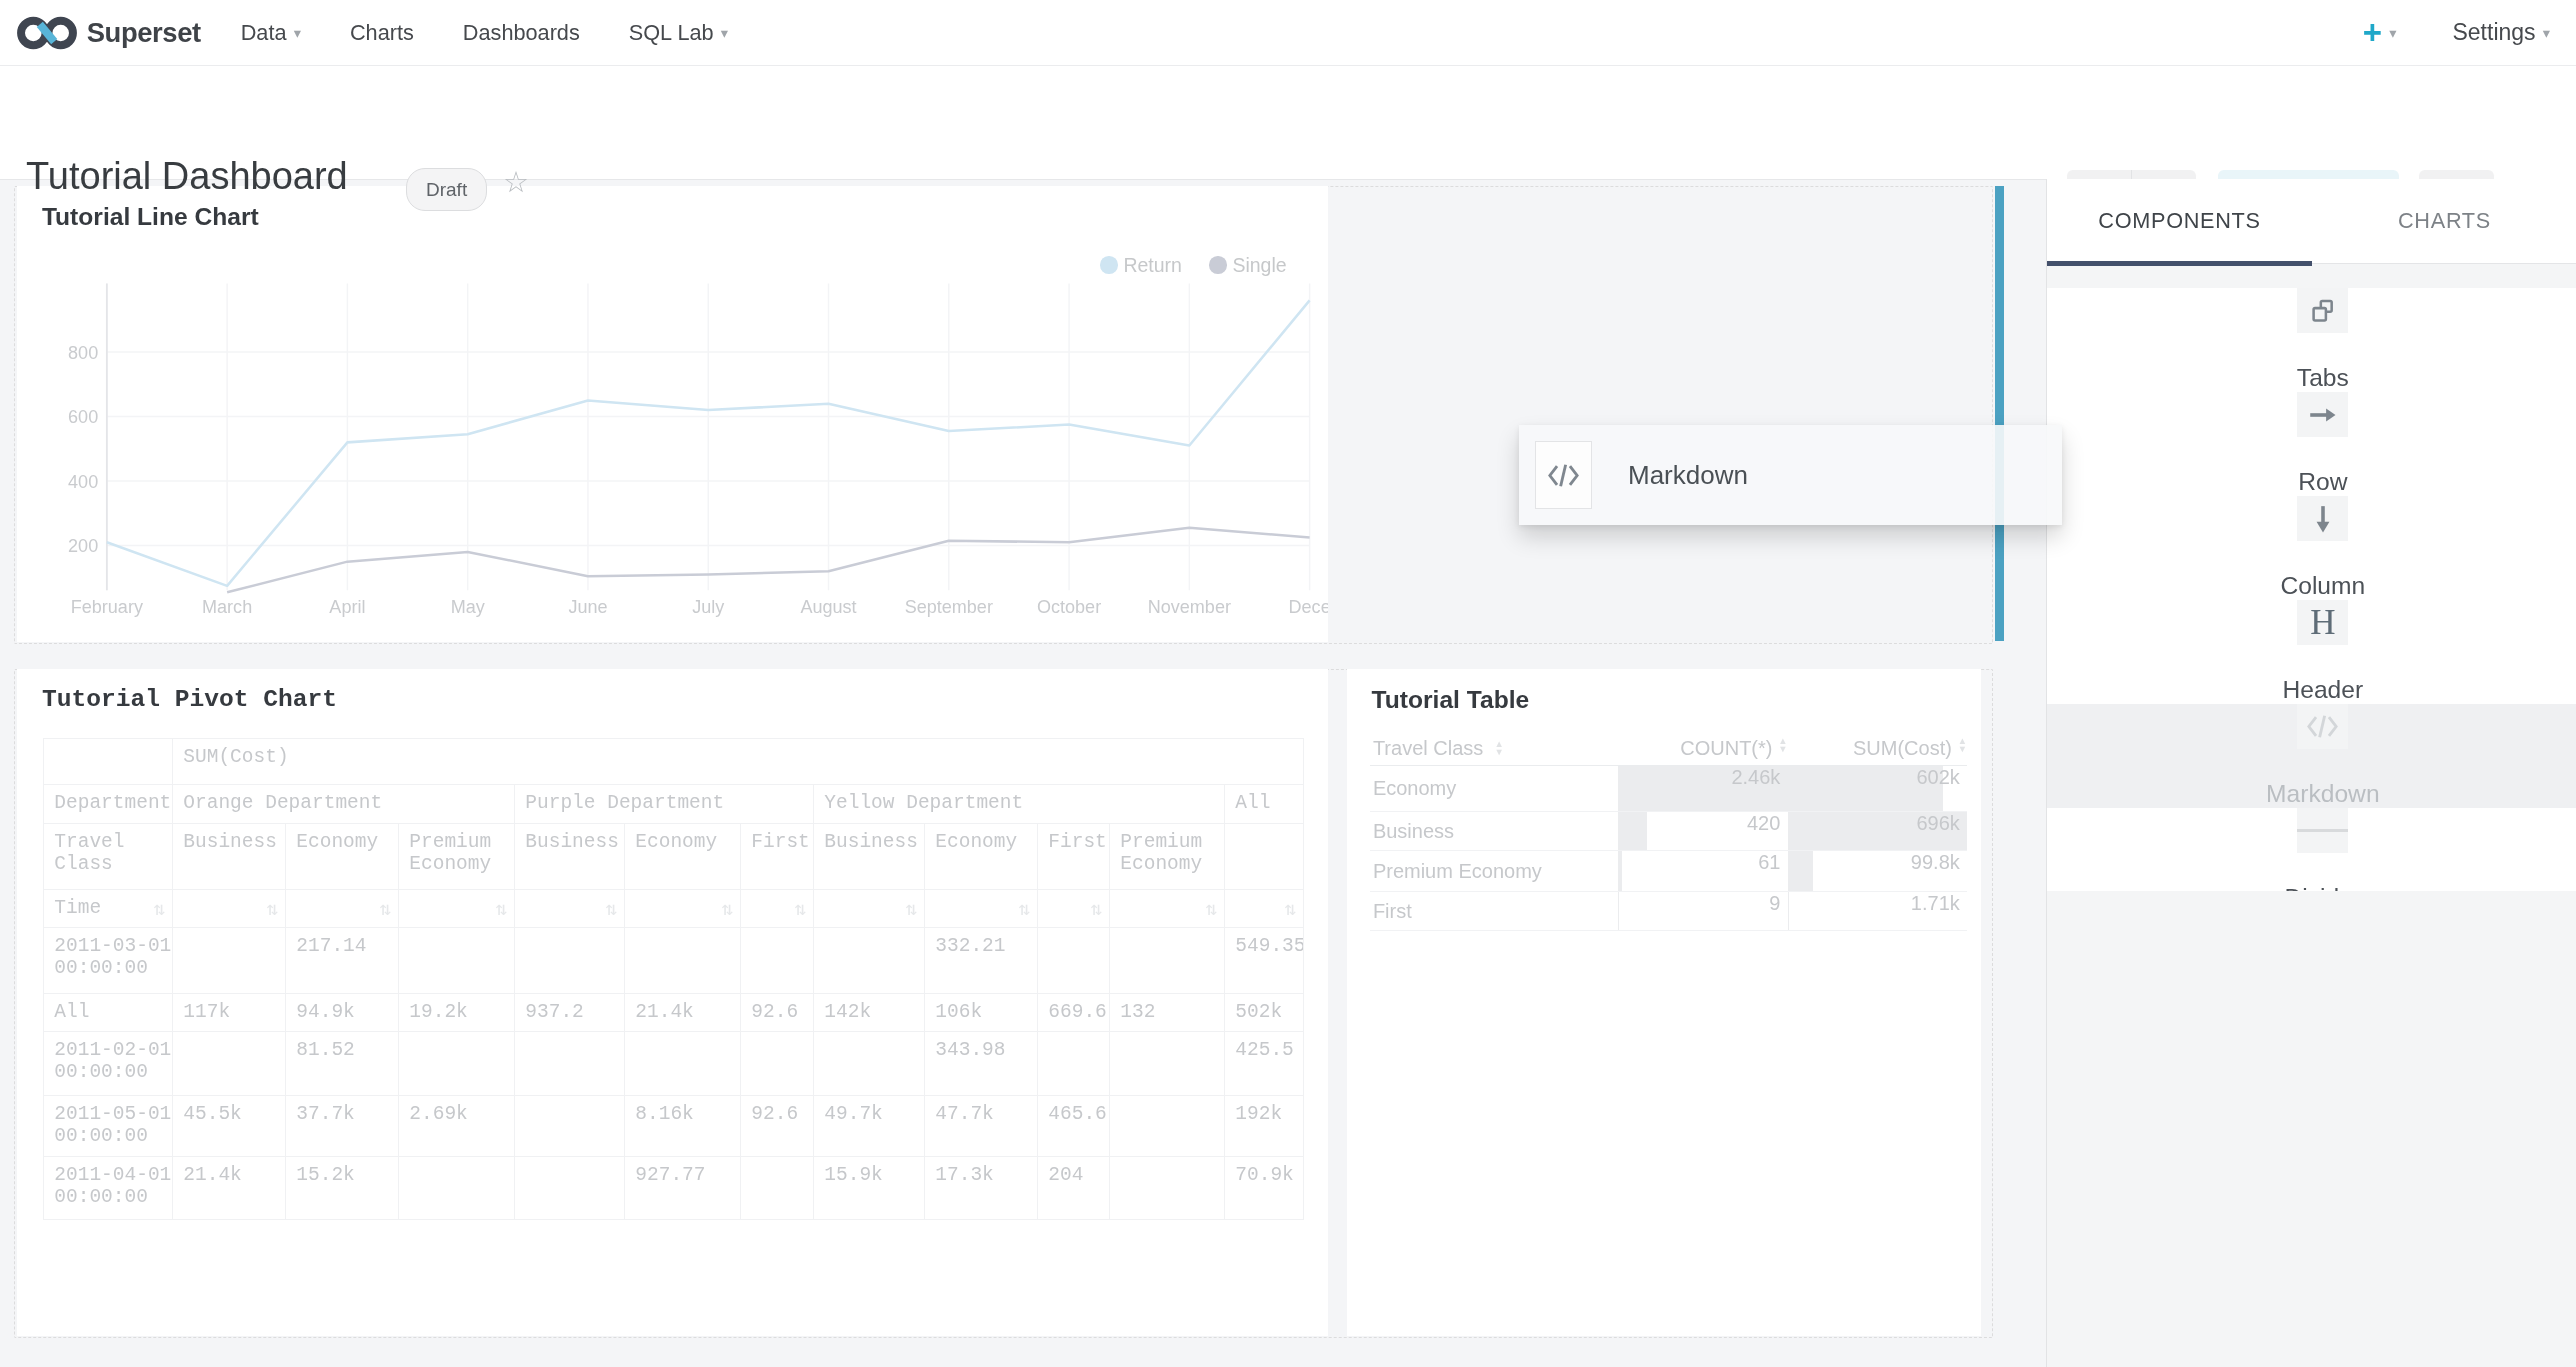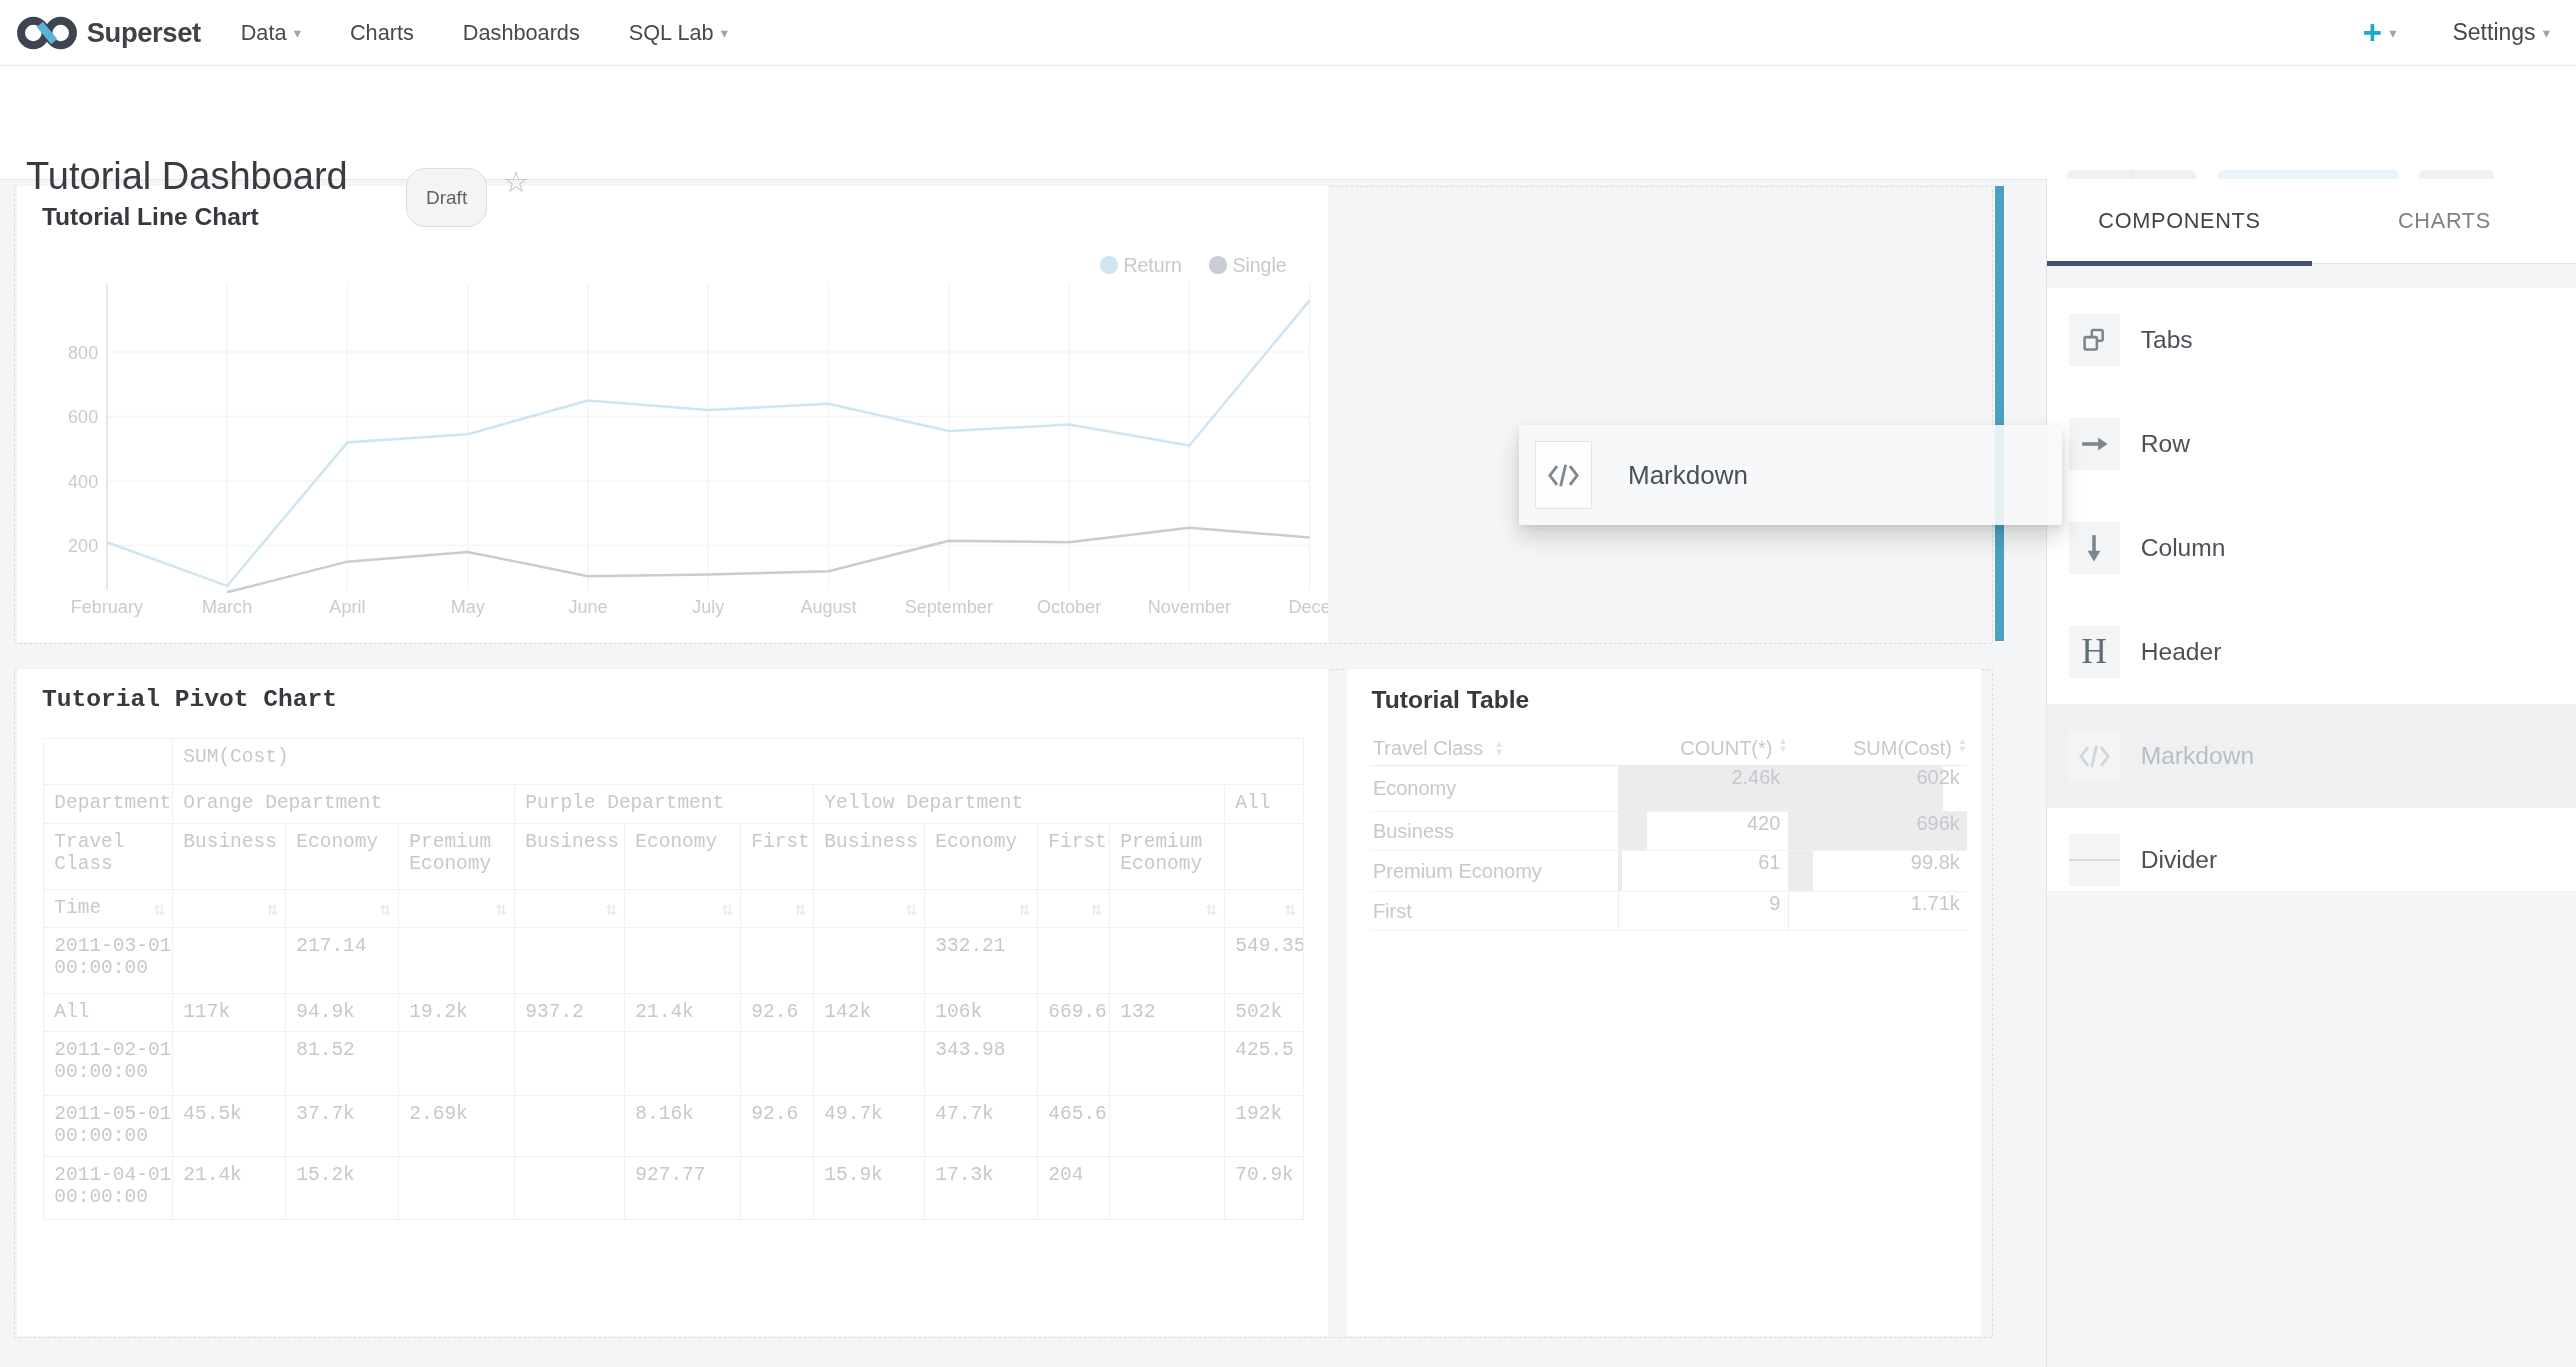--- a/index.html
+++ b/index.html
@@ -16,21 +16,21 @@
   .caret{font-size:14.4px;color:#a0a5aa;margin-left:7.2px;}
   .nav-right{margin-left:auto;display:flex;align-items:center;margin-right:26px;gap:56px;}
   .plus-group{display:flex;align-items:center;}
   .plus-glyph{color:#1FA8C9;font-size:33px;font-weight:700;line-height:33px;}
   .settings-group{display:flex;align-items:center;font-size:23px;color:#46494d;}
 
   
   .titlebar{position:absolute;left:0;top:65px;width:2576px;height:114px;background:#fff;
             border-bottom:0.7px solid #e6e7e9;z-index:5;}
   .page-title{position:absolute;left:26px;top:90px;font-size:38px;font-weight:500;color:#383c40;margin:0;}
-  .draft-pill{position:absolute;left:406px;top:103px;height:33px;padding:12px 19px;border:1.4px solid #dcdddf;
+  .draft-pill{position:absolute;left:406px;top:103px;height:33px;padding:4px 19px;border:1.4px solid #dcdddf;
               background:#f4f4f5;border-radius:19px;font-size:19px;color:#5f6368;
               display:flex;align-items:center;}
   .star{position:absolute;left:503px;top:100px;font-size:29px;color:#b9bdc1;}
   .actions{position:absolute;right:27.4px;top:105px;display:flex;align-items:center;}
   .undo-redo{display:flex;background:#f1f1f2;border-radius:5.8px;overflow:hidden;height:55px;}
   .ur-btn{width:64px;display:flex;align-items:center;justify-content:center;}
   .ur-btn + .ur-btn{border-left:1.4px solid #e2e3e5;}
   .btn{height:55px;border-radius:5.8px;display:flex;align-items:center;justify-content:center;
        font-size:19.5px;font-weight:500;letter-spacing:0.4px;}
   .btn-discard{width:181px;margin-left:21.7px;background:#e9f5f9;color:#1a85a8;}
@@ -84,21 +84,21 @@
 
   
   .sidebar{position:absolute;left:2046px;top:179px;width:530px;height:1189px;background:#fff;
            border-left:0.7px solid #e2e3e5;z-index:7;}
   .tabs{display:flex;height:84px;border-bottom:0.7px solid #e4e5e7;}
   .tab{width:265px;display:flex;align-items:center;justify-content:center;font-size:21.7px;
        letter-spacing:0.7px;color:#7d8287;position:relative;}
   .tab.active{color:#3f4449;}
   .tab.active::after{content:"";position:absolute;left:0;bottom:-2.9px;width:265px;height:5px;background:#43506B;}
   .gray-strip{height:24px;background:#f4f5f6;}
-  .comp-row{height:104px;display:flex;align-items:center;padding-left:21.7px;gap:21px;}
+  .comp-row{height:104px;display:flex;align-items:center;padding-left:21.7px;gap:31px;flex-direction:column;}
   .comp-row.disabled{background:#eff0f2;}
   .tile{width:51px;height:52px;background:#f3f4f5;display:flex;align-items:center;justify-content:center;}
   .comp-label{font-size:24.6px;color:#4c5157;}
   .comp-row.disabled .comp-label{color:#babec2;}
   .hglyph{font-family:"Liberation Serif",serif;font-size:35px;color:#5e6c77;}
   .divline{width:51px;height:2.9px;background:#d8dadc;}
   .panel-footer{position:absolute;left:0;top:712px;width:530px;height:477px;background:#f4f5f6;}
 </style>
 </head>
 <body>

